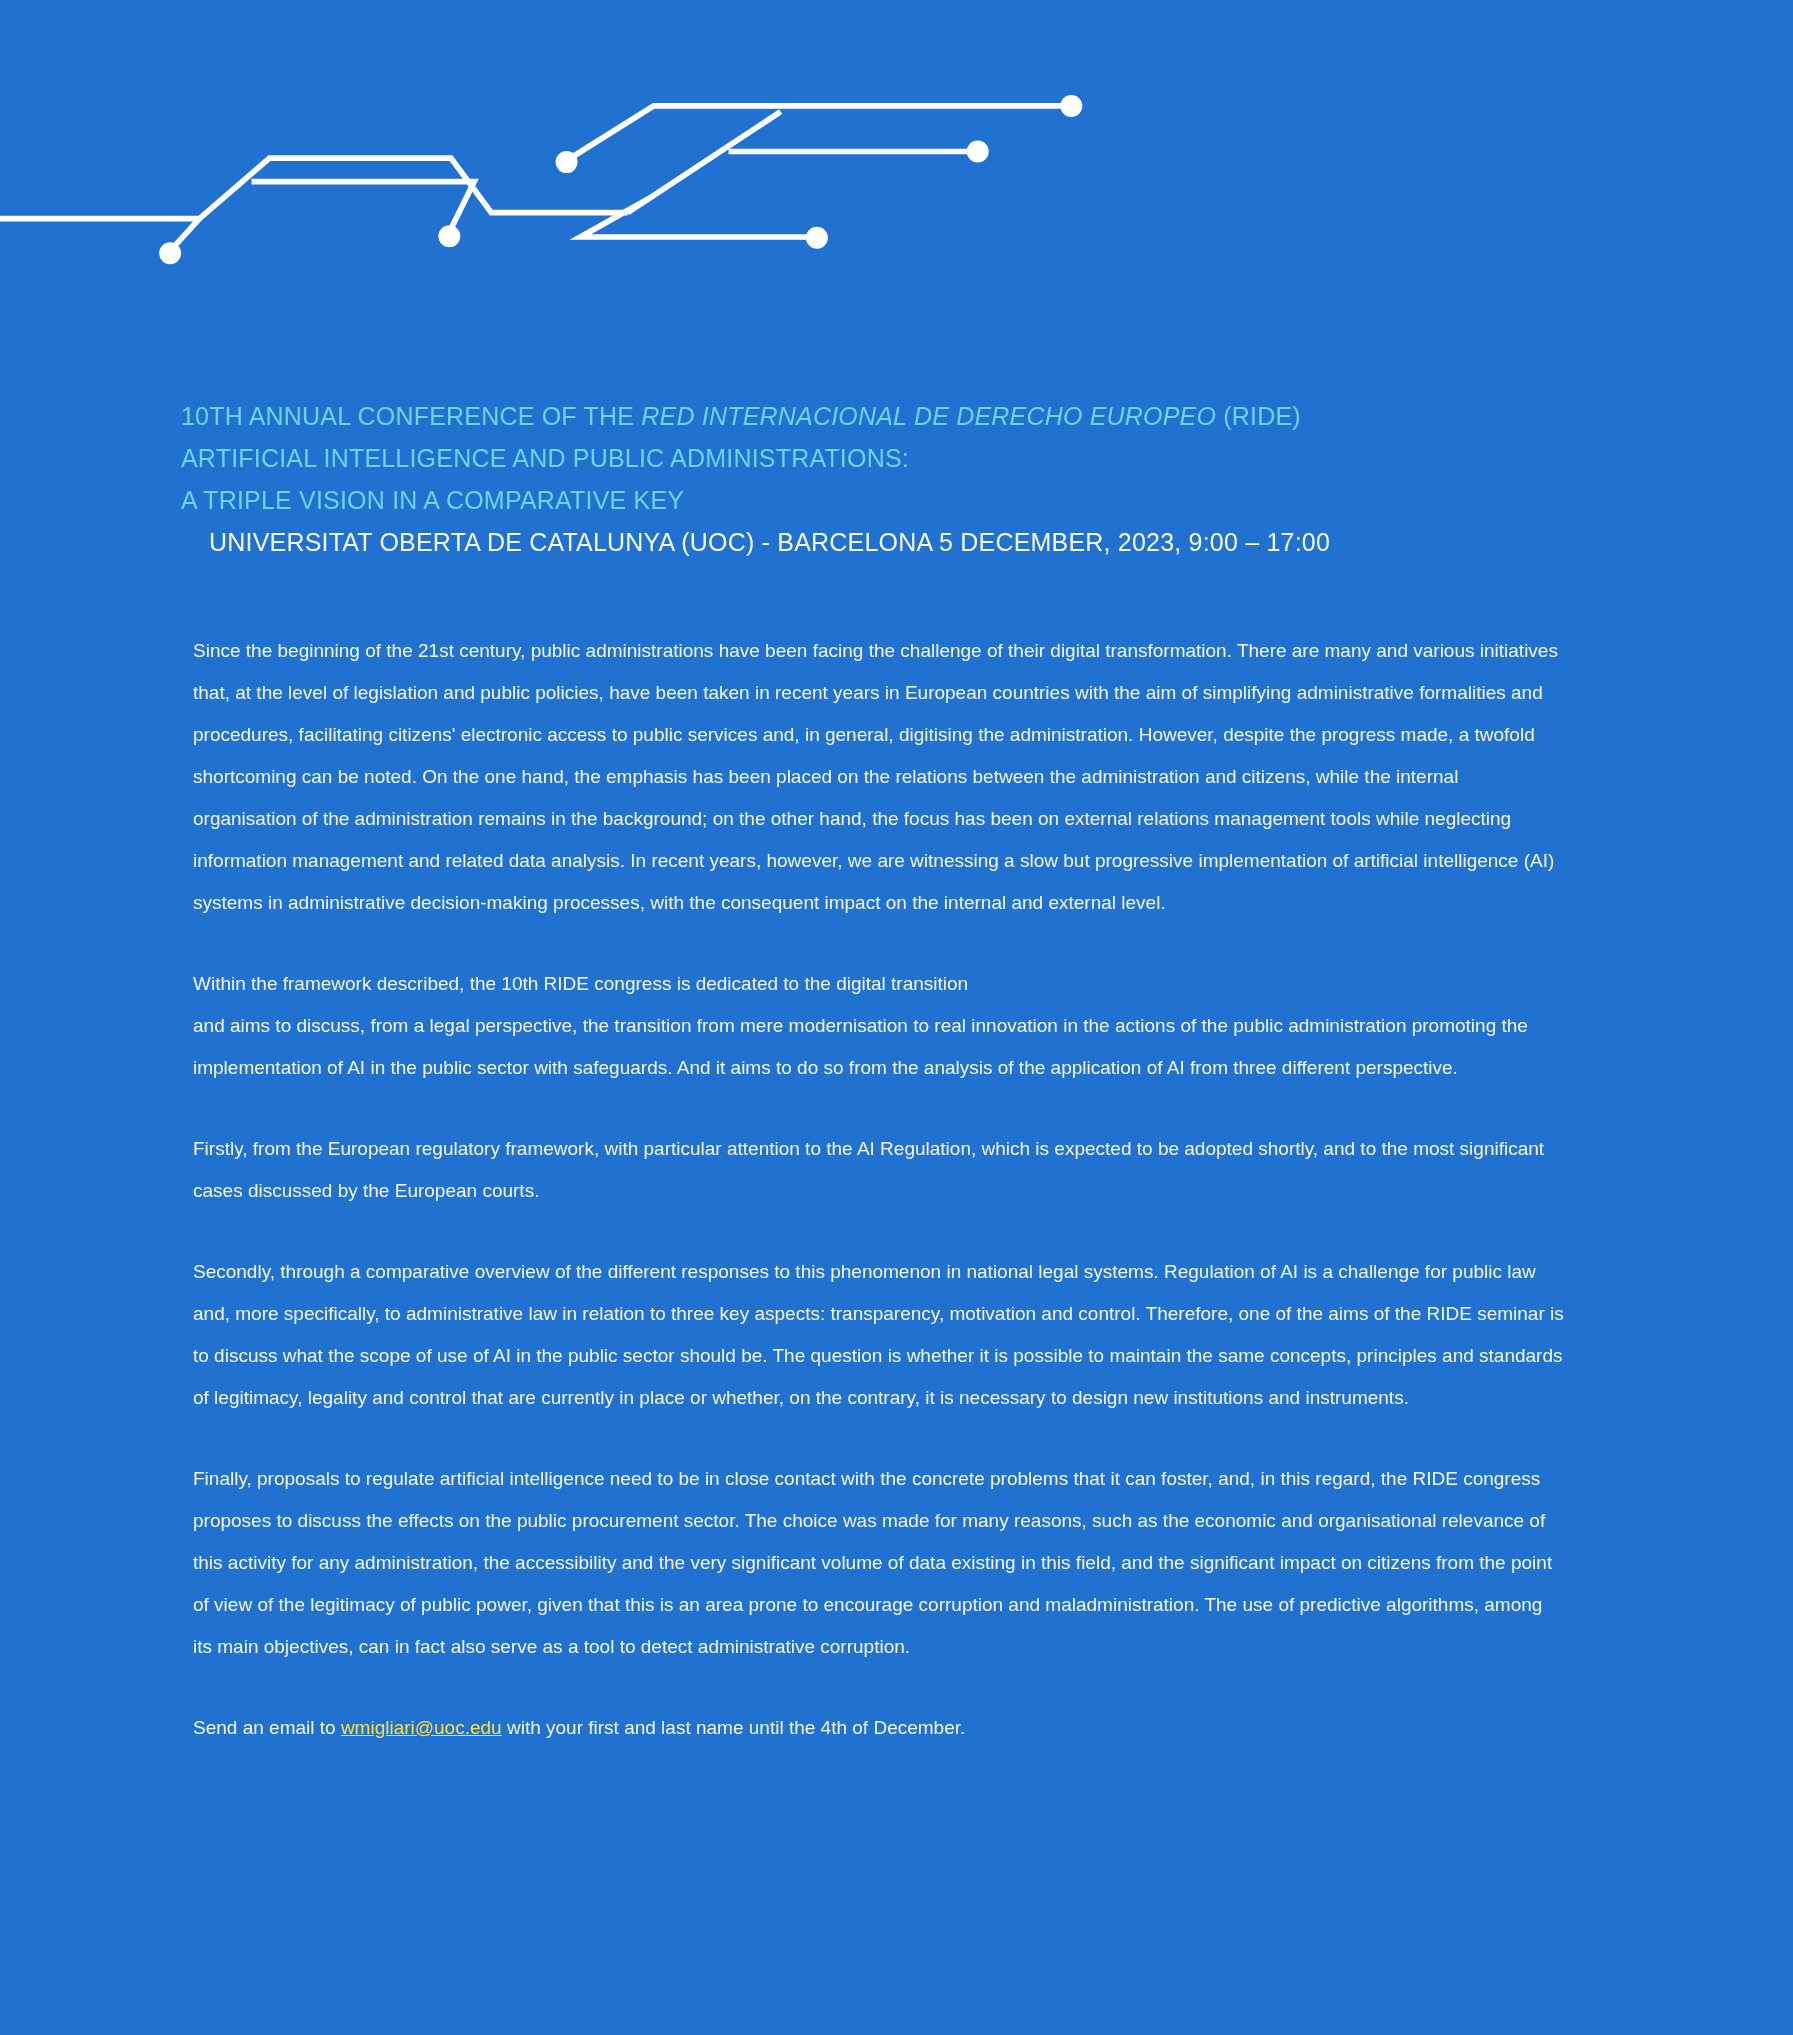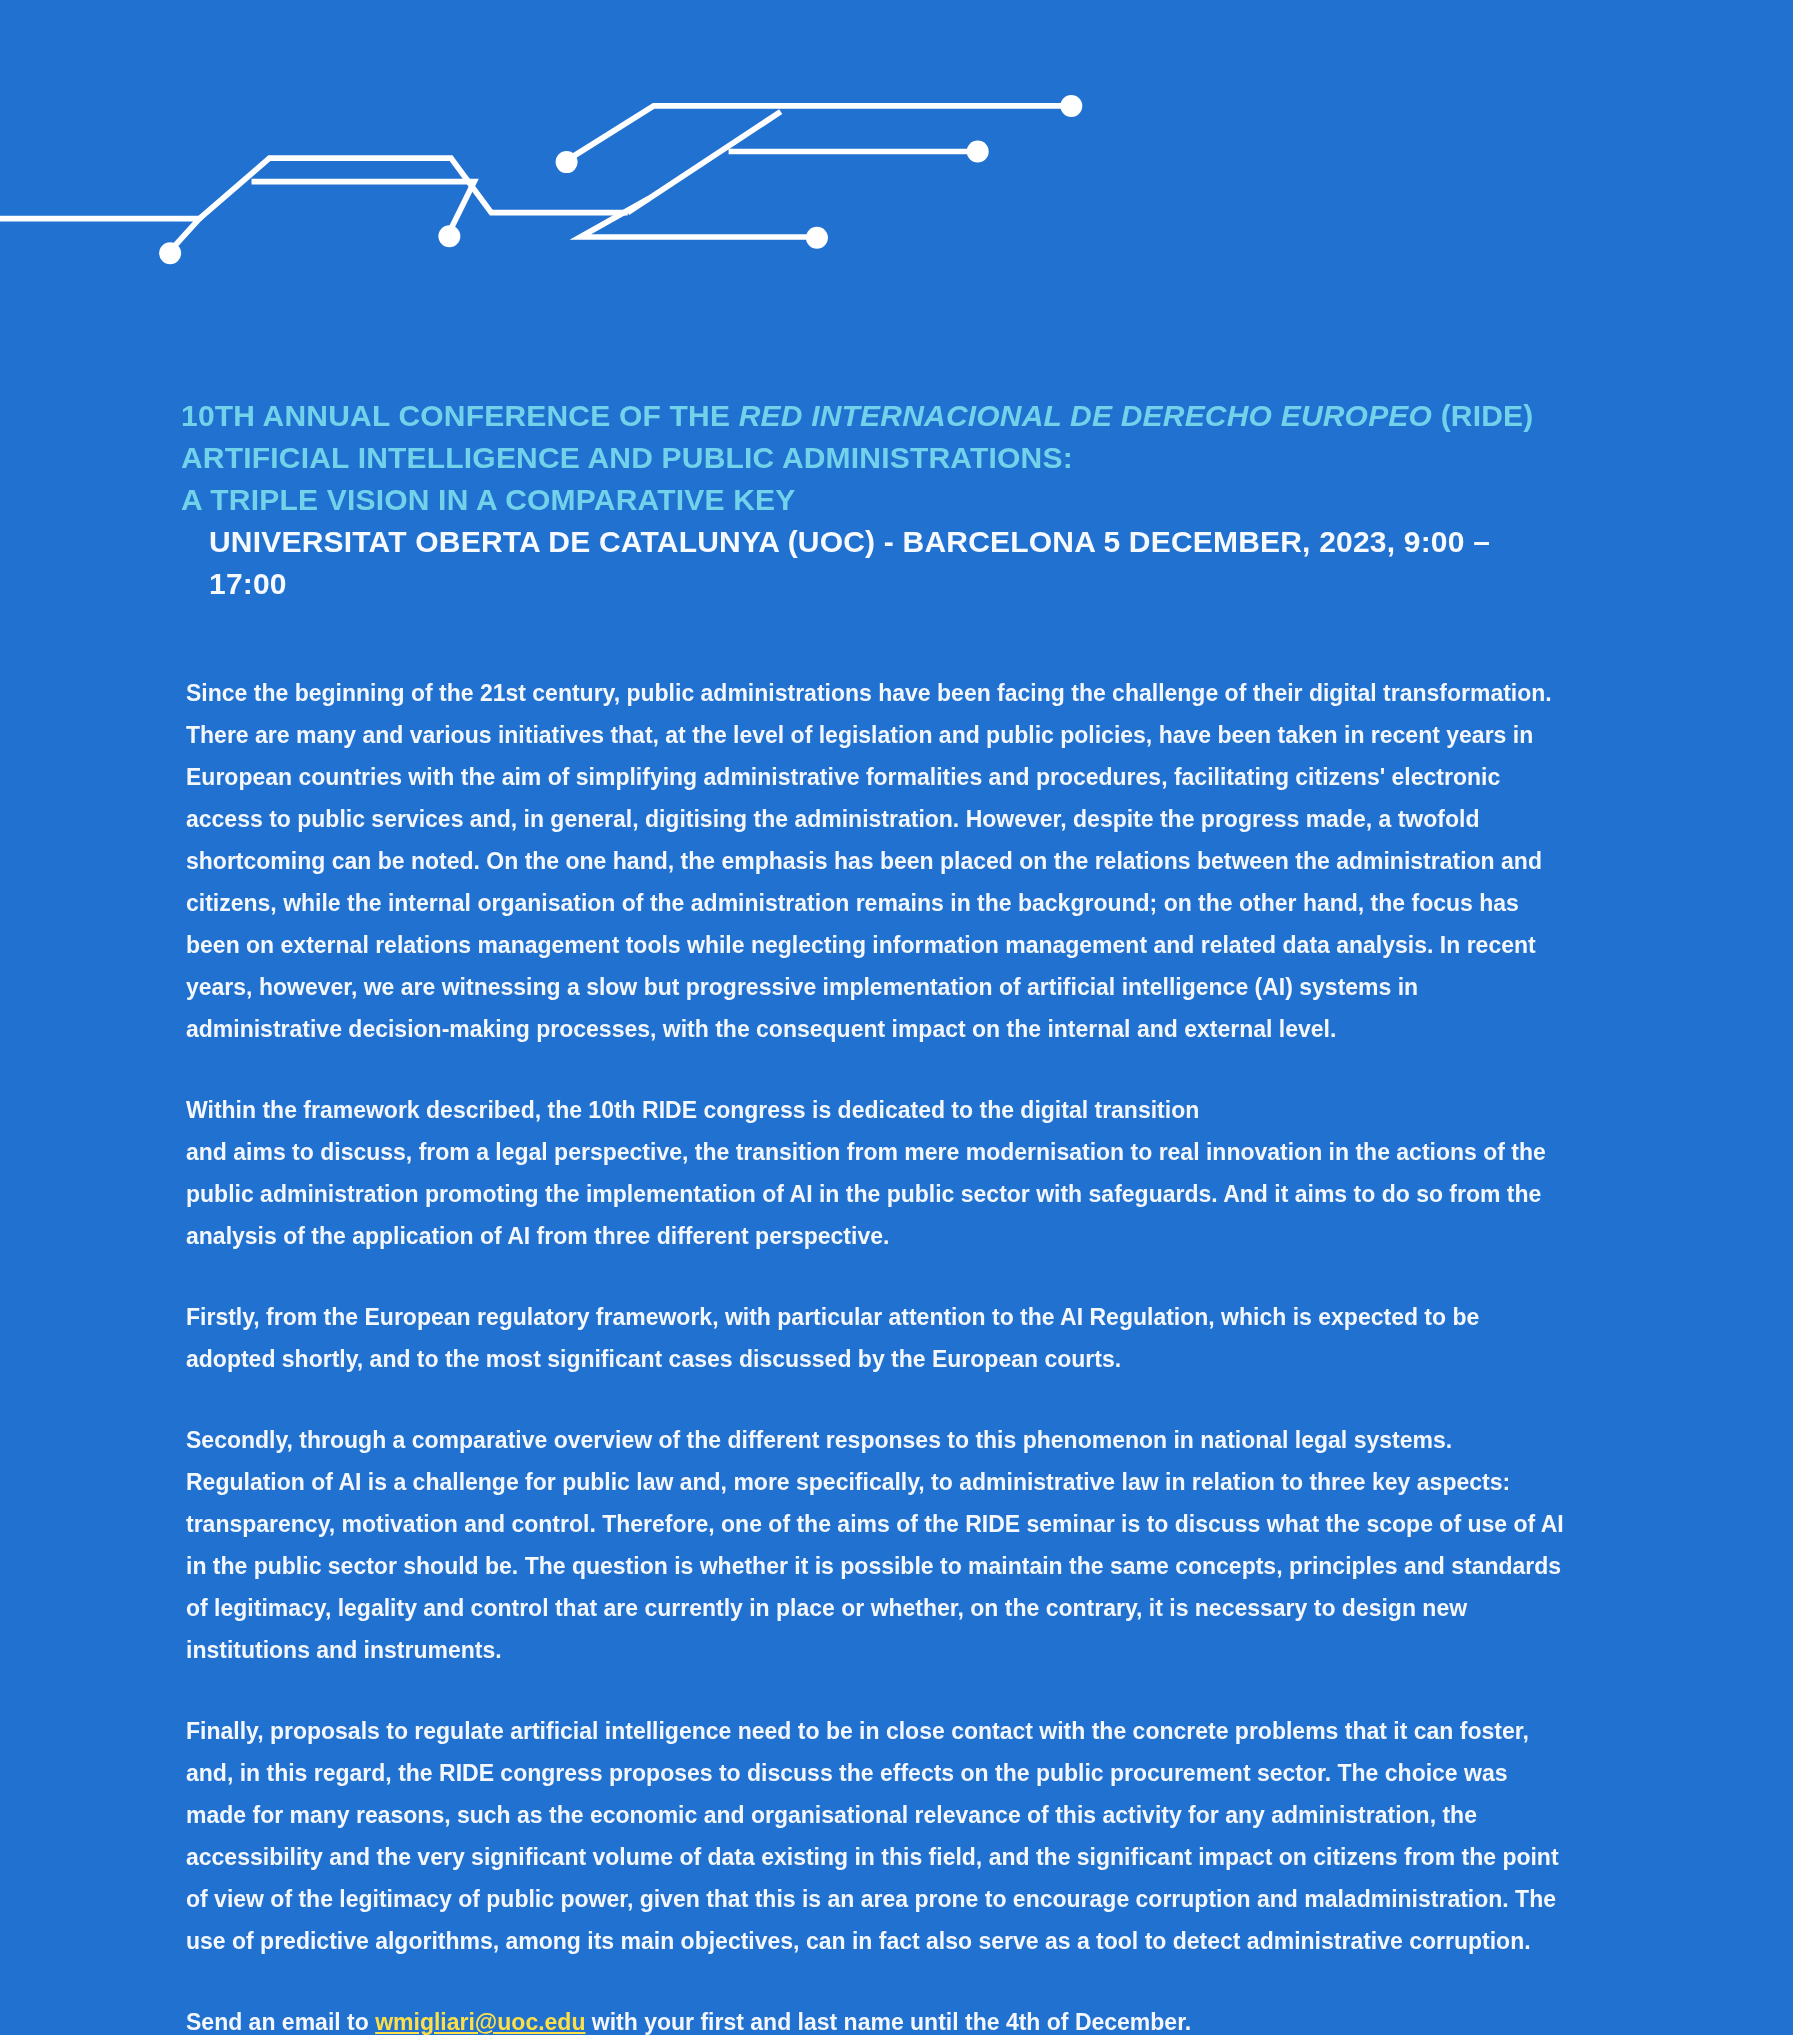--- a/index.html
+++ b/index.html
@@ -23,37 +23,37 @@
   .content {
     position: absolute;
     left: 181px;
     top: 395px;
     width: 1384px;
   }
   .title-block {
     margin: 0 0 67px 0;
   }
   .title-line {
-    font-size: 30px;
-    font-weight: bold;
+    font-size: 25px;
+    font-weight: normal;
     line-height: 42px;
     color: #72D2EA;
     letter-spacing: 0.2px;
   }
   .title-line.date-line {
     color: #F7FAFD;
     margin-left: 28px;
   }
   .title-italic { font-style: italic; }
   .body-par {
-    margin: 0 0 39px 5px;
-    font-size: 23px;
+    margin: 0 0 39px 12px;
+    font-size: 19px;
     line-height: 42px;
     color: #F4F8FC;
-    font-weight: bold;
+    font-weight: normal;
   }
   .email-link {
     color: #fde047;
     text-decoration: underline;
     cursor: pointer;
   }
 </style>
 </head>
 <body>
 

